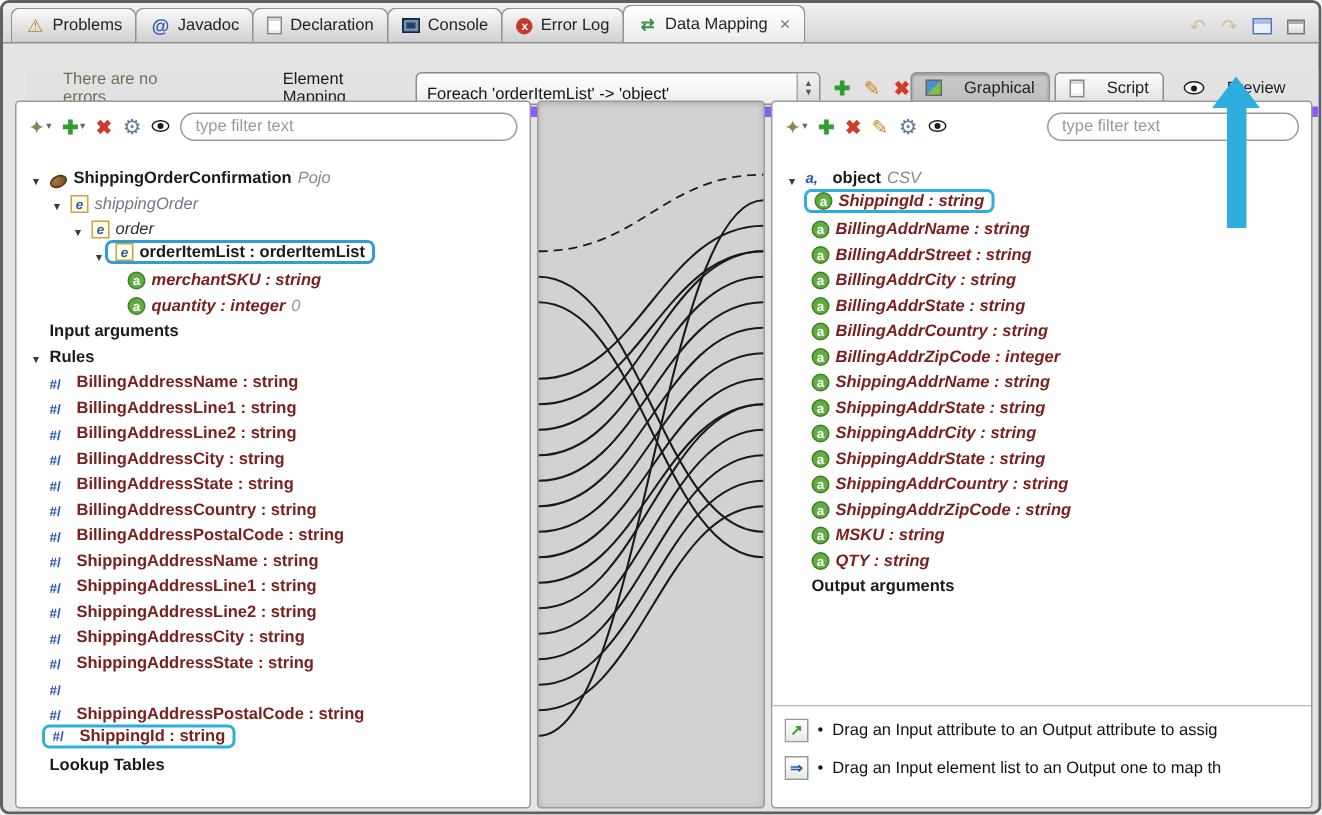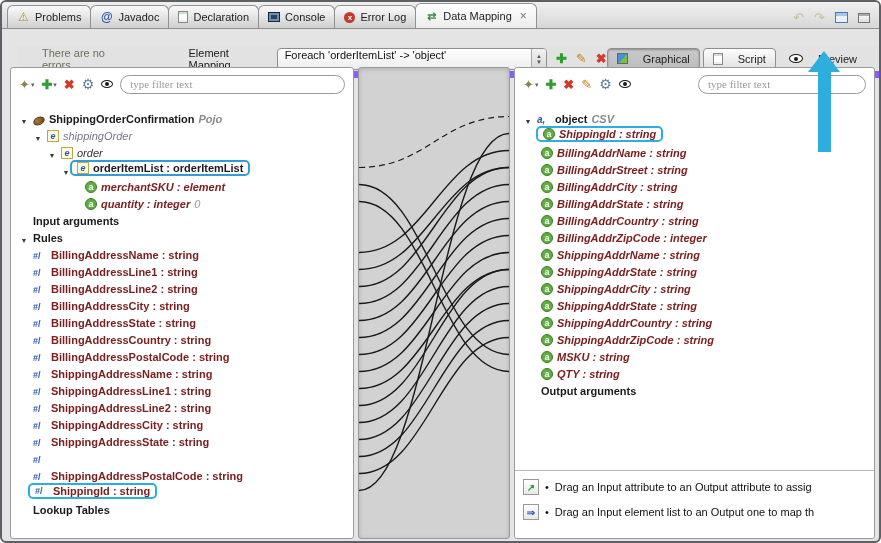--- a/index.html
+++ b/index.html
@@ -33,21 +33,21 @@
   .hico.faded { color:#cdbf96; }
   .hico.table { width:13px; height:11px; background:#eaf1fb; border:1px solid #4a78b8; box-shadow:inset 0 3px 0 #a9c4e8; }
   .hico.winmax { width:12px; height:10px; background:linear-gradient(#fff,#ddd); border:1px solid #777; box-shadow:inset 0 2px 0 #aaa; }
 
   
   .toolbar { position:absolute; top:44px; left:0; right:0; height:32px; background:#e2e2e2;
              display:flex; align-items:center; font-size:11px; border-bottom:7px solid #8b5cf6;margin-left:16px; }
   .status { margin-left:24px; color:#6f6f58; }
   .em-label { margin-left:60px; color:#1a1a1a; }
   .combo { margin-left:10px; width:296px; height:22px; border:1px solid #8e8e8e; border-radius:4px;
-           background:linear-gradient(#ffffff,#ededed); display:flex; align-items:flex-start; overflow:hidden;gap:42px; }
+           background:linear-gradient(#ffffff,#ededed); display:flex; align-items:flex-end; overflow:hidden;gap:42px; }
   .combo-text { flex:1; padding:0 7px; color:#111; white-space:nowrap; }
   .combo-stepper { width:15px; align-self:stretch; background:linear-gradient(#f2f2f2,#d8d8d8);
            border-left:1px solid #a8a8a8; display:flex; flex-direction:column; align-items:center; justify-content:center; }
   .combo-stepper span { font-size:6px; line-height:6px; color:#555; }
   .tbico { margin-left:9px; font-size:13px; line-height:1; cursor:default; }
   .tbico.green { color:#2e9e2e; font-weight:bold; }
   .tbico.orange { color:#c9821e; }
   .tbico.red { color:#d03a2a; font-weight:bold; }
   .view-group { display:flex; align-items:center; margin-left:auto; margin-right:12px; gap:3px; }
   .vbtn { display:flex; align-items:center; gap:15px; font-size:11px; font-family:inherit; height:22px; padding:0 9px;
@@ -71,40 +71,40 @@
   .canvas svg { position:absolute; left:0; top:0; width:100%; height:100%; }
 
   .ptoolbar { display:flex; align-items:center; height:32px; padding:0 8px 0 8px; gap:7px; }
   .pico { display:inline-flex; align-items:center; font-size:13px; line-height:1; gap:1px; cursor:default; }
   .pico .wand { color:#8a8352; }
   .pico .dd { font-size:7px; color:#666; }
   .pico .green { color:#2e9e2e; font-weight:bold; }
   .pico.red { color:#d03a2a; font-weight:bold; }
   .pico.gearc { color:#5f7d9c; font-size:14px; }
   .pico.editc { color:#c9821e; }
-  .filter { flex:1; height:19px; border:1px solid #9a9a9a; border-radius:10px; font-family:Liberation Serif, serif;
+  .filter { flex:1; height:19px; border:1px solid #9a9a9a; border-radius:10px; font-family:Liberation Sans, sans-serif;
             font-size:11px; padding:0 9px; color:#333; background:#fff; min-width:60px; }
   .filter::placeholder { color:#9a9a9a; }
   .right-panel .filter { flex:0 0 168px; margin-left:auto; }
 
   .tree { padding-top:8px; }
   .trow { display:flex; align-items:flex-end; height:17px; font-size:11px; gap:4px; white-space:nowrap; }
   .pl0{padding-left:8px} .pl1{padding-left:22px} .pl2{padding-left:36px} .pl3{padding-left:50px} .pl4{padding-left:74px}
   .pr0{padding-left:8px} .pr1{padding-left:26px}
   .exp { width:10px; font-size:7px; color:#3a3a3a; text-align:center; flex:0 0 10px; }
   .ico-bean { width:12px; height:8px; border-radius:50%; background:radial-gradient(circle at 35% 30%, #a87a3c, #6b4316);
               border:1px solid #4e2f0c; transform:rotate(-25deg); flex:0 0 12px; }
   .ico-elem { width:12px; height:12px; background:#fffbe0; border:1px solid #c3a34e; color:#2a56b0;
               font-size:9px; font-weight:bold; font-style:italic; display:inline-flex; align-items:center; justify-content:center; flex:0 0 12px; }
   .ico-attr { width:12px; height:12px; border-radius:50%; background:#5fae3f; border:1px solid #3d7d26; color:#fff;
               font-size:9px; font-weight:bold; display:inline-flex; align-items:center; justify-content:center; flex:0 0 12px; }
   .ico-rule { color:#2a56b0; font-size:9px; font-weight:bold; flex:0 0 14px; }
   .ico-attrobj { color:#2a56b0; font-size:10px; font-weight:bold; font-style:italic; flex:0 0 14px; }
   .t-root { font-weight:bold; color:#1a1a1a; }
-  .t-type { font-style:italic; color:#8a8a8a;font-weight:bold; }
+  .t-type { font-style:italic; color:#8a8a8a; }
   .t-elem-gray { font-style:italic; color:#75758a; }
   .t-elem { font-style:italic; color:#333; }
   .t-elem-bold { font-weight:bold; color:#1a1a1a; }
   .t-attr { font-weight:bold; font-style:italic; color:#7b2020; }
   .t-default { font-style:italic; color:#999; }
   .t-section { font-weight:bold; color:#1a1a1a; }
   .t-rule { font-weight:bold; color:#7b2020; }
   .sel-box, .hl-box { display:inline-flex; align-items:center; gap:4px; border-radius:5px; padding:0 5px; margin-left:-5px; }
   .sel-box { border:2px solid #2e9fd6; }
   .hl-box { border:2px solid #2eaede; }
@@ -231,21 +231,21 @@
         </div>
         <div class="trow pl3">
           <span class="exp">▼</span>
           <span class="sel-box">
             <span class="ico-elem">e</span>
             <span class="t-elem-bold">orderItemList : orderItemList</span>
           </span>
         </div>
         <div class="trow pl4">
           <span class="ico-attr">a</span>
-          <span class="t-attr">merchantSKU : element</span>
+          <span class="t-attr">merchantSKU : string</span>
         </div>
         <div class="trow pl4">
           <span class="ico-attr">a</span>
           <span class="t-attr">quantity : integer</span>
           <span class="t-default">0</span>
         </div>
         <div class="trow pl1">
           <span class="t-section">Input arguments</span>
         </div>
         <div class="trow pl0">

